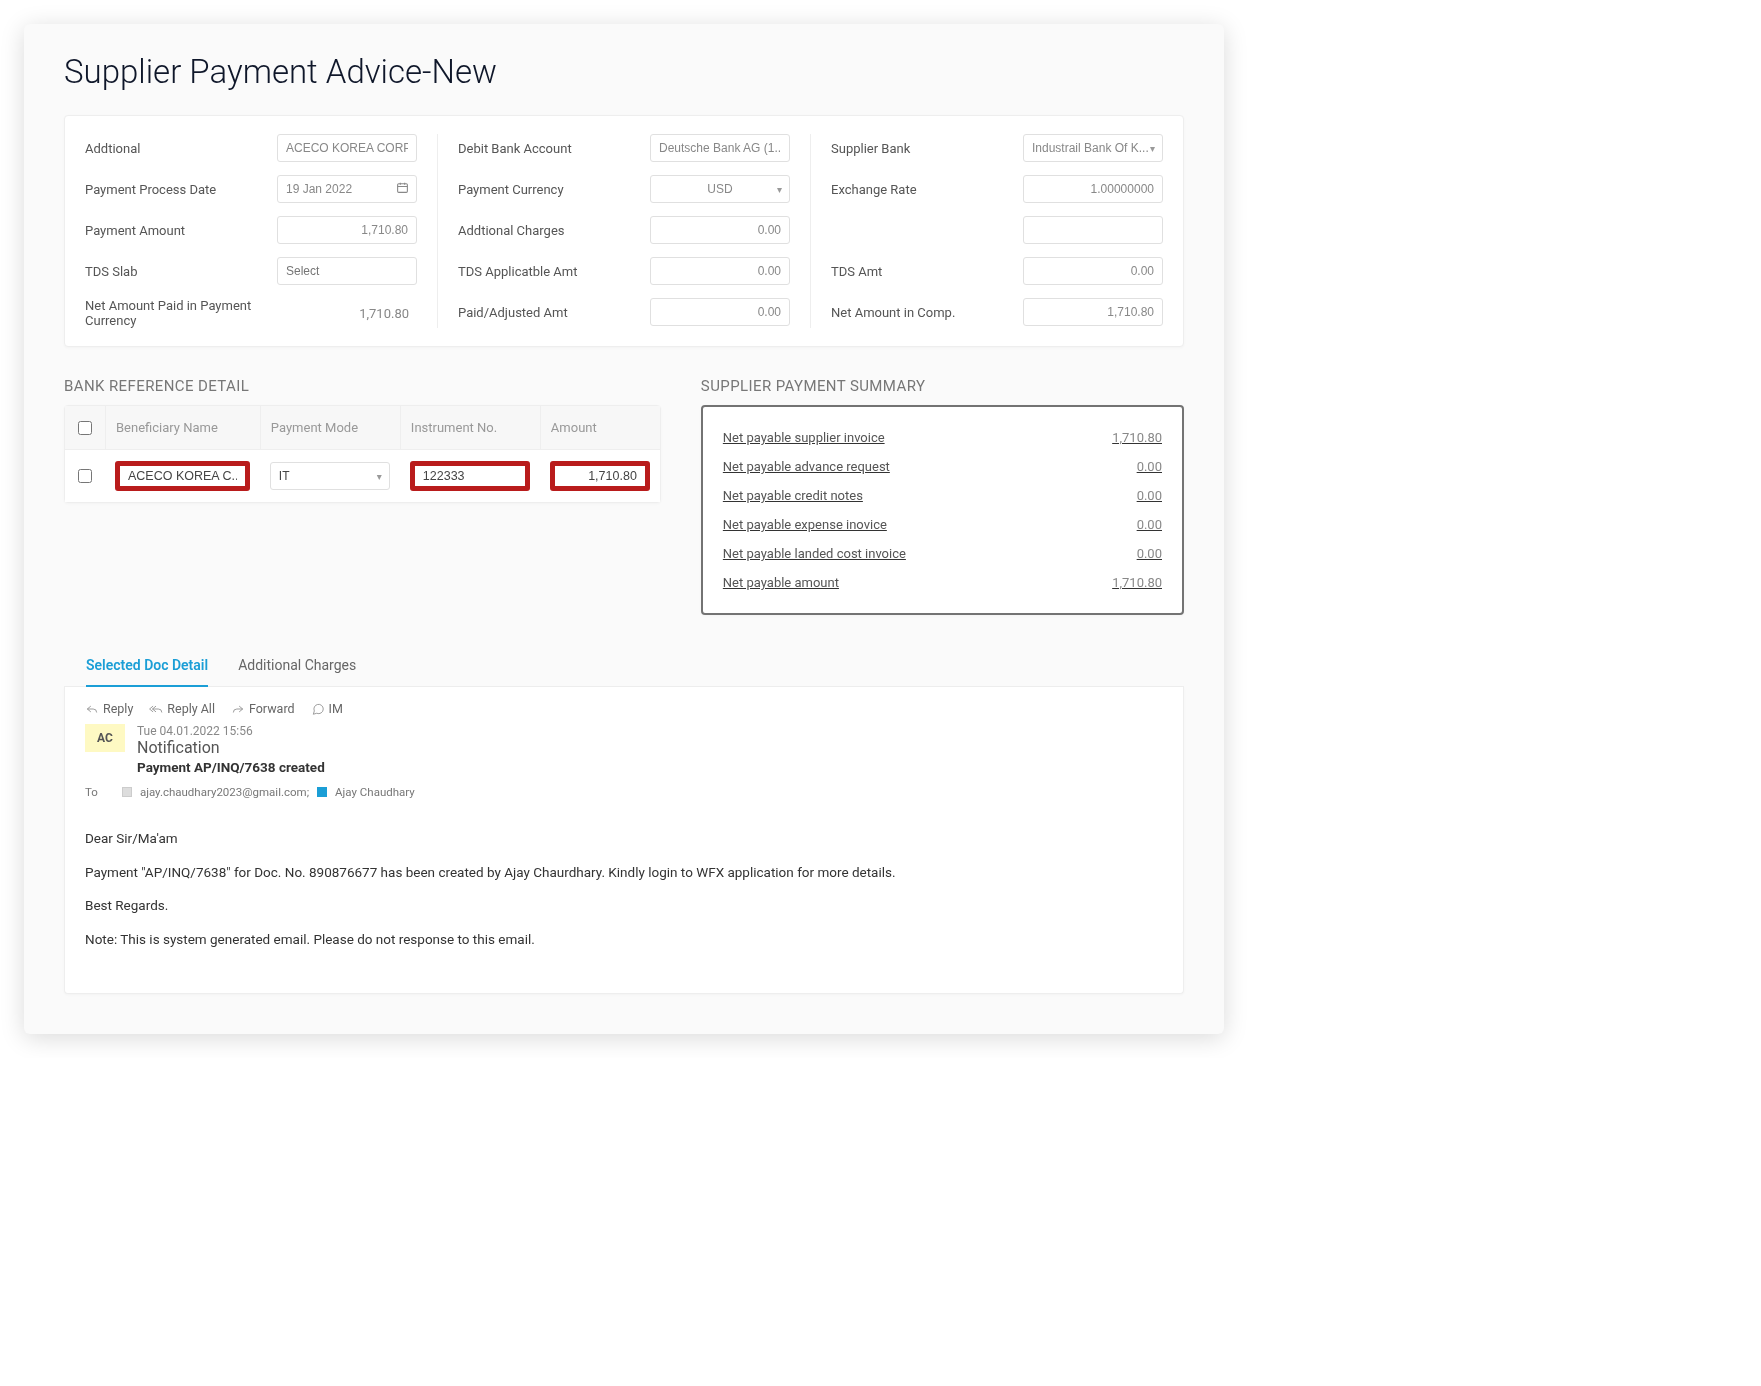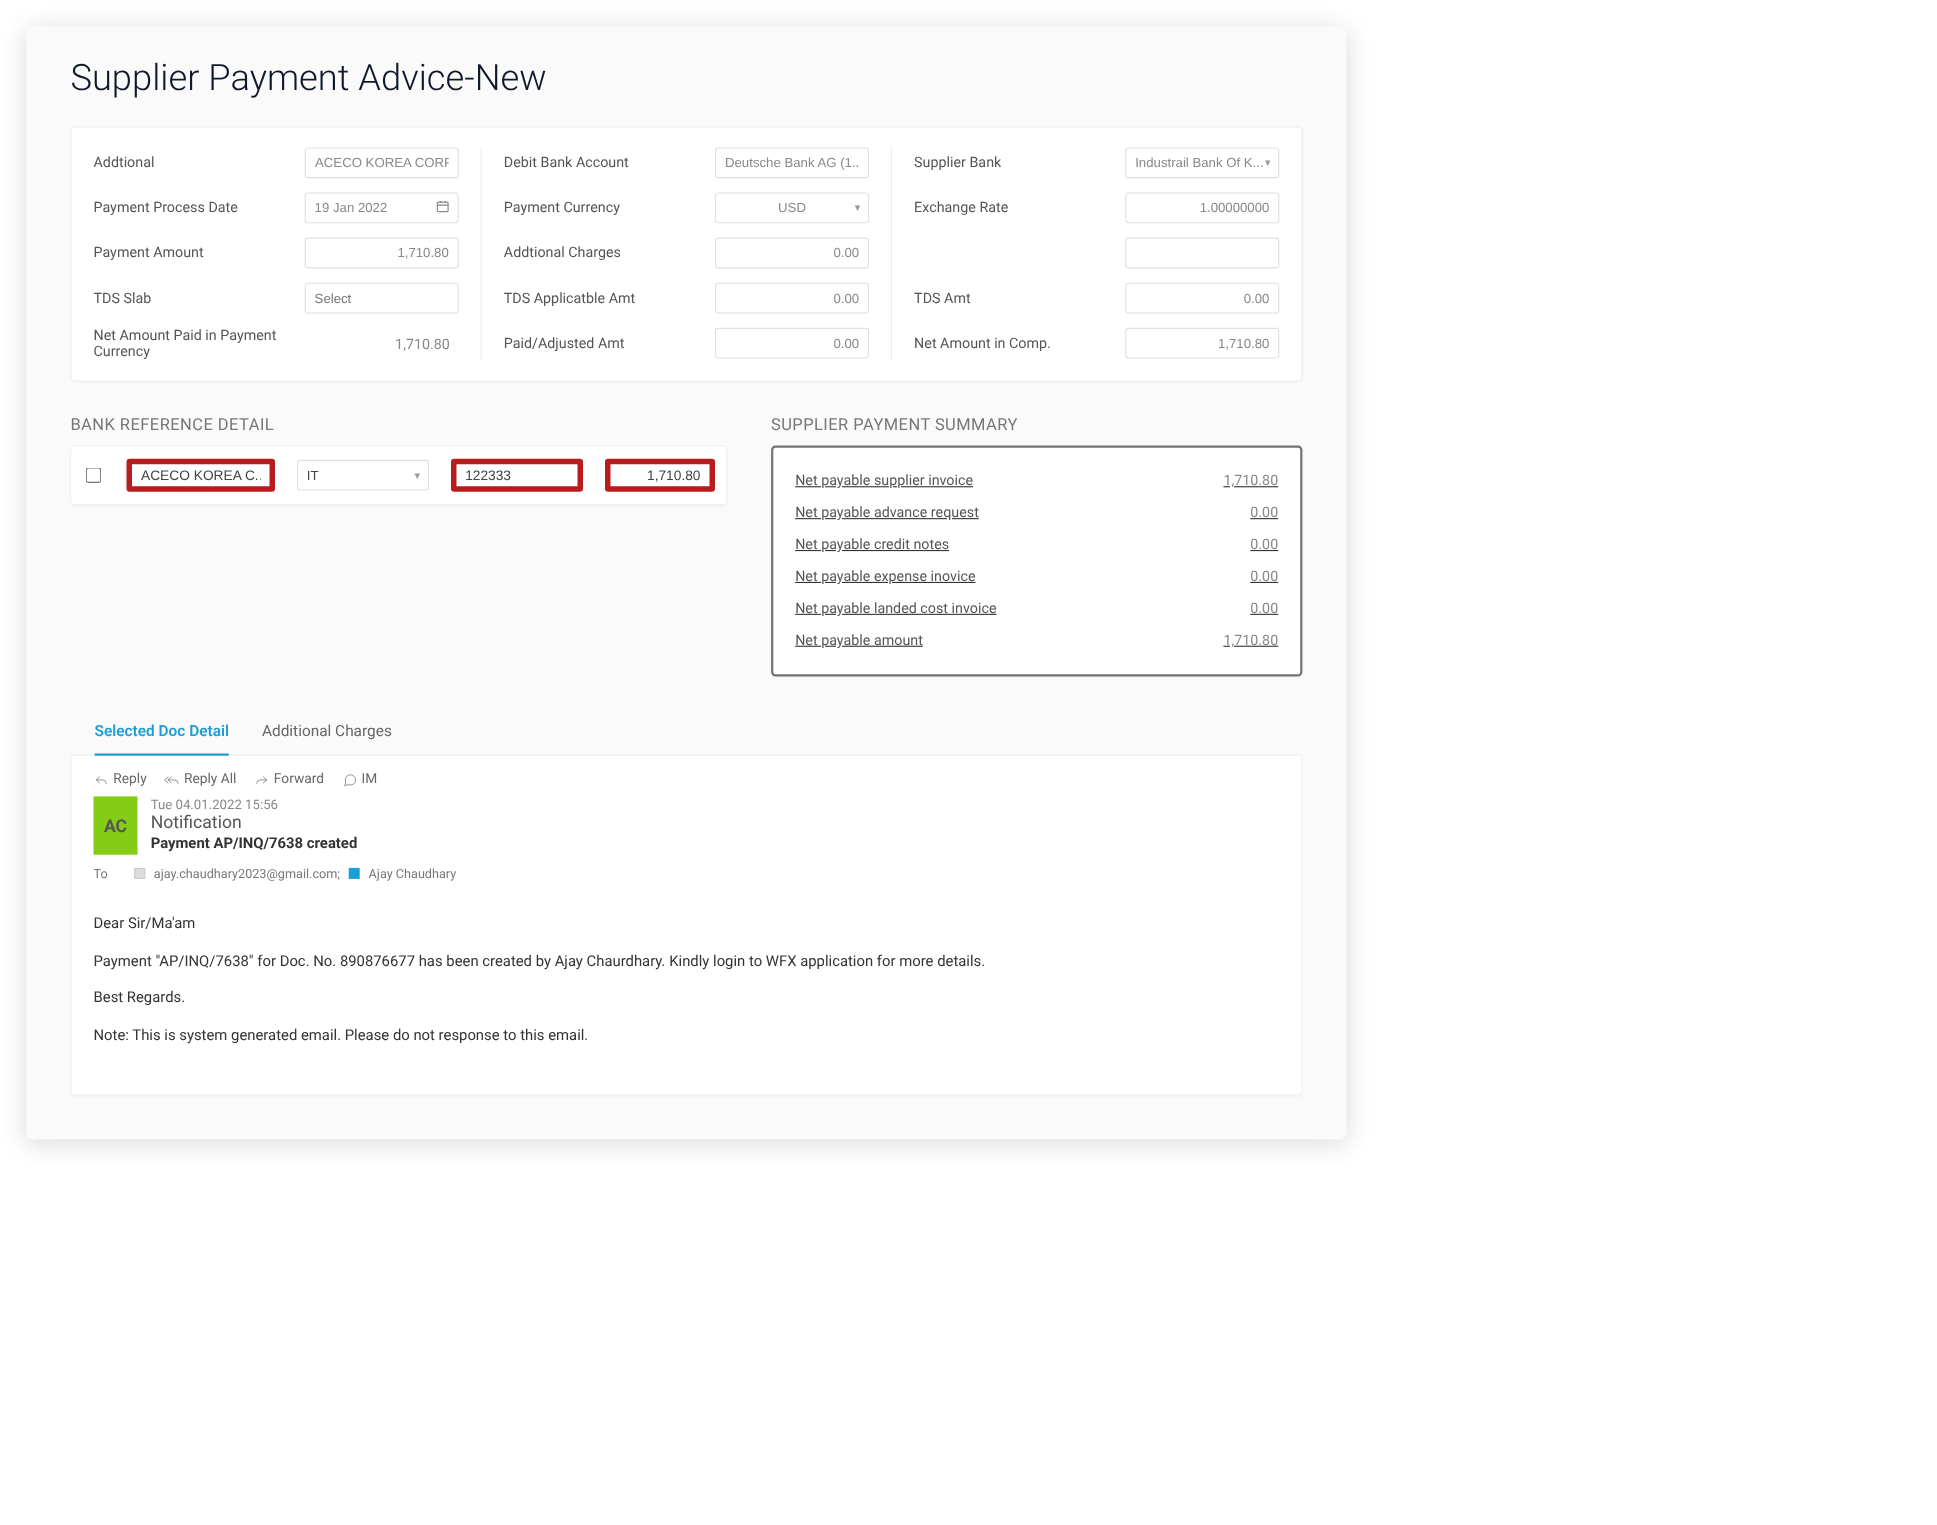--- a/index.html
+++ b/index.html
@@ -168,23 +168,23 @@
     box-shadow: 0 1px 3px rgba(0,0,0,0.03);
   }
   .mail-actions {
     display:flex; gap:16px; align-items:center;
     color:#666; font-size:12.5px; margin-bottom:8px;
   }
   .mail-actions .act { display:inline-flex; align-items:center; gap:4px; cursor:pointer;}
   .mail-actions svg { width:14px; height:14px; fill:none; stroke:#888; stroke-width:1.4;}
   .mail-head { display:flex; gap:12px; align-items:flex-start; margin-top:2px;}
   .avatar {
-    width:40px; height:53px; background:#84cc16; color:#555;
+    width:40px; height:28px; background:#fef9c3; color:#555;
     display:flex; align-items:center; justify-content:center;
-    font-weight:700; font-size:16px;
+    font-weight:700; font-size:12px;
   }
   .mail-meta .ts { font-size:12px; color:#888; }
   .mail-meta .from { font-size:16px; color:#555; }
   .mail-meta .subj { font-size:13.5px; font-weight:700; color:#333; margin-top:2px;}
   .to-line { font-size:11.5px; color:#777; margin-top:10px; display:flex; gap:8px; align-items:center;}
   .to-line .chip { width:10px; height:10px; display:inline-block; }
   .to-line .chip.gray { background:#ddd; border:1px solid #ccc;}
   .to-line .chip.teal { background:#1b9ed6; }
   .mail-body { margin-top:30px; font-size:13.5px; color:#333; line-height:1.45;}
   .mail-body p { margin-bottom:14px; }
@@ -282,20 +282,29 @@
         <div class="form-label">Net Amount in Comp.</div>
         <input class="form-input right" value="1,710.80" style="">
       </div>
     </div>
   </div>
 
   <div class="two-col">
     <div class="left">
       <div class="section-title">BANK REFERENCE DETAIL</div>
       <div class="grid">
+        <div class="grid-header">
+          <div class="g-check">
+              <input type="checkbox" style="">
+            </div>
+          <div class="g-col name">Beneficiary Name</div>
+          <div class="g-col mode">Payment Mode</div>
+          <div class="g-col instr">Instrument No.</div>
+          <div class="g-col amount" style="text-align:left;">Amount</div>
+        </div>
         <div class="grid-row">
           <div class="g-check">
               <input type="checkbox" style="">
             </div>
           <div class="g-col name"><input class="cell-input" value="ACECO KOREA C..." style=""></div>
           <div class="g-col mode">
             <div class="select-wrap">
               <input class="form-select" style="width: 100%;" readonly="" value="IT">
               <span class="chev">▾</span>
             </div>

